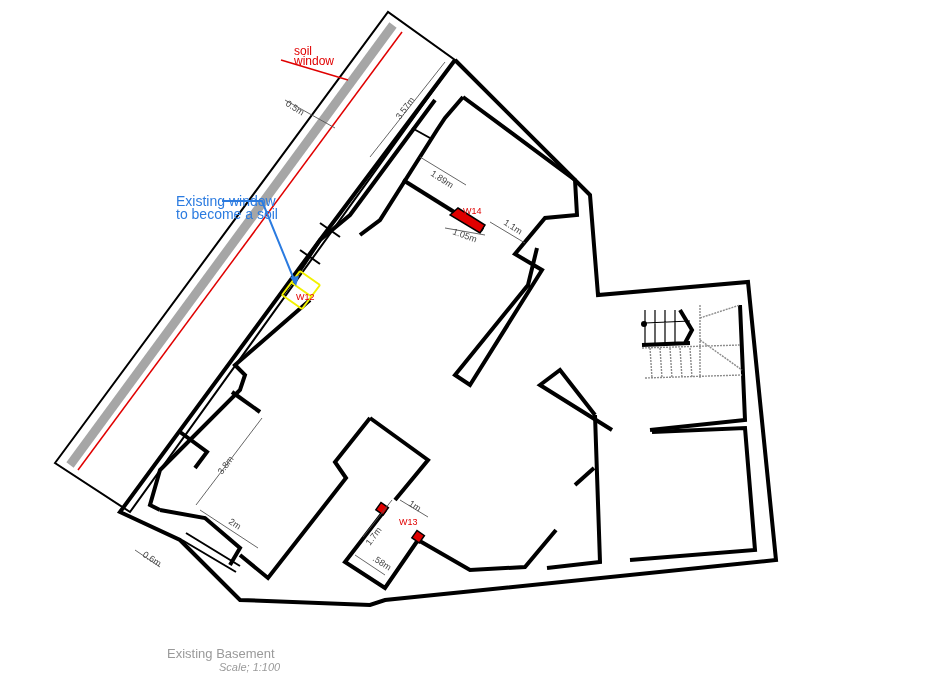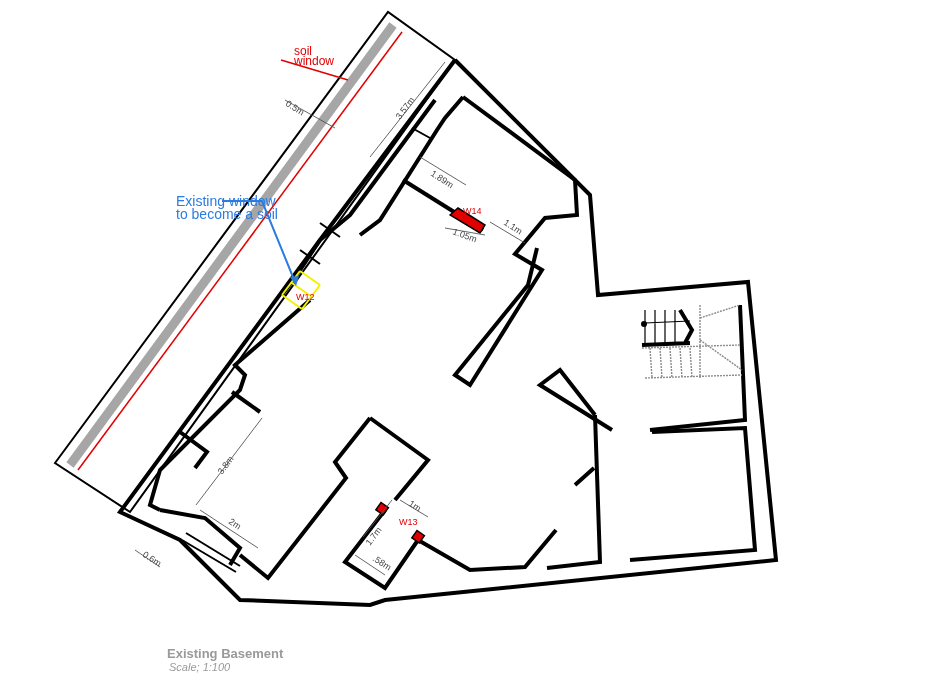--- a/index.html
+++ b/index.html
@@ -13,22 +13,22 @@
     .stair-grey { fill: none; stroke: #8c8c8c; stroke-width: 1.4; stroke-dasharray: 2 1; }
     .stair-black { fill: none; stroke: #000; stroke-width: 1.2; }
     .yellow { fill: none; stroke: #f2f200; stroke-width: 2; }
     .window-red { fill: #e00000; stroke: #000; stroke-width: 1.5; }
     .arrow-blue { fill: none; stroke: #2b7be0; stroke-width: 2; }
     .dim-text { font-family: "Liberation Sans", sans-serif; font-size: 9px; fill: #444; }
     .tag-text { font-family: "Liberation Sans", sans-serif; font-size: 9px; fill: #e00000; }
     .note-blue { position: absolute; left: 152px; top: 195px; color: #2b7be0; font-size: 14px; line-height: 13px; margin-left: 24px; }
     .note-red { position: absolute; left: 294px; top: 46px; color: #e00000; font-size: 12px; line-height: 10px; text-align: left; }
     .title-block { position: absolute; left: 135px; top: 646px; }
-    .title-main { color: #9a9a9a; font-weight: bold; font-size: 13px; padding-left: 32px; }
-    .title-scale { color: #9a9a9a; font-style: italic; font-size: 11px; margin-left: 34px; }
+    .title-main { color: #9a9a9a; font-weight: normal; font-size: 13px; padding-left: 32px; }
+    .title-scale { color: #9a9a9a; font-style: italic; font-size: 11px; margin-left: 84px; }
   </style>
 </head>
 <body>
 
 <svg id="plan" viewBox="0 0 927 700" xmlns="http://www.w3.org/2000/svg">
 
   <g>
     <path class="wall-thin" d="M55,463 L388,12 L455,60 L130,512 Z"></path>
     <path class="planter" d="M70,465 L393,25"></path>
     <path class="red-line" d="M78,470 L402,32"></path>

